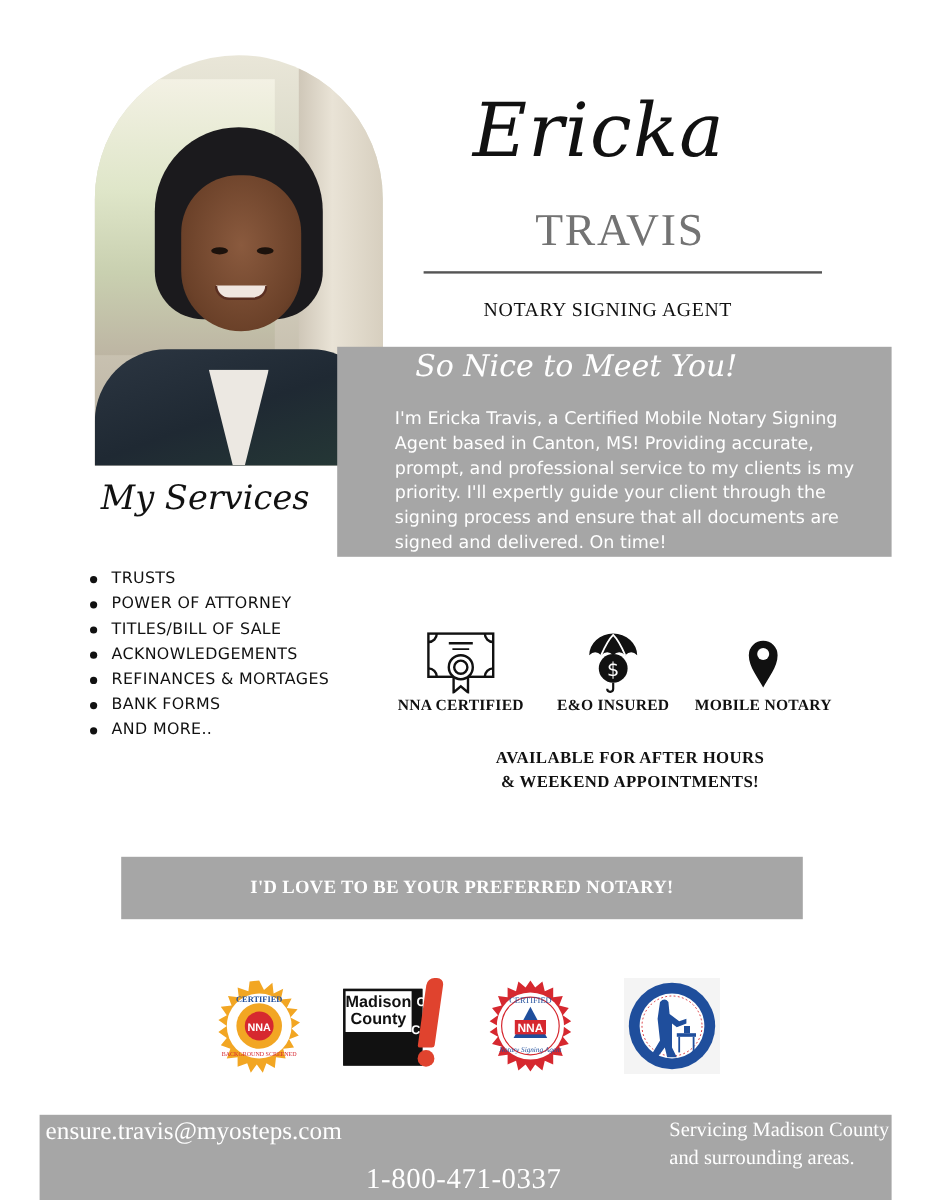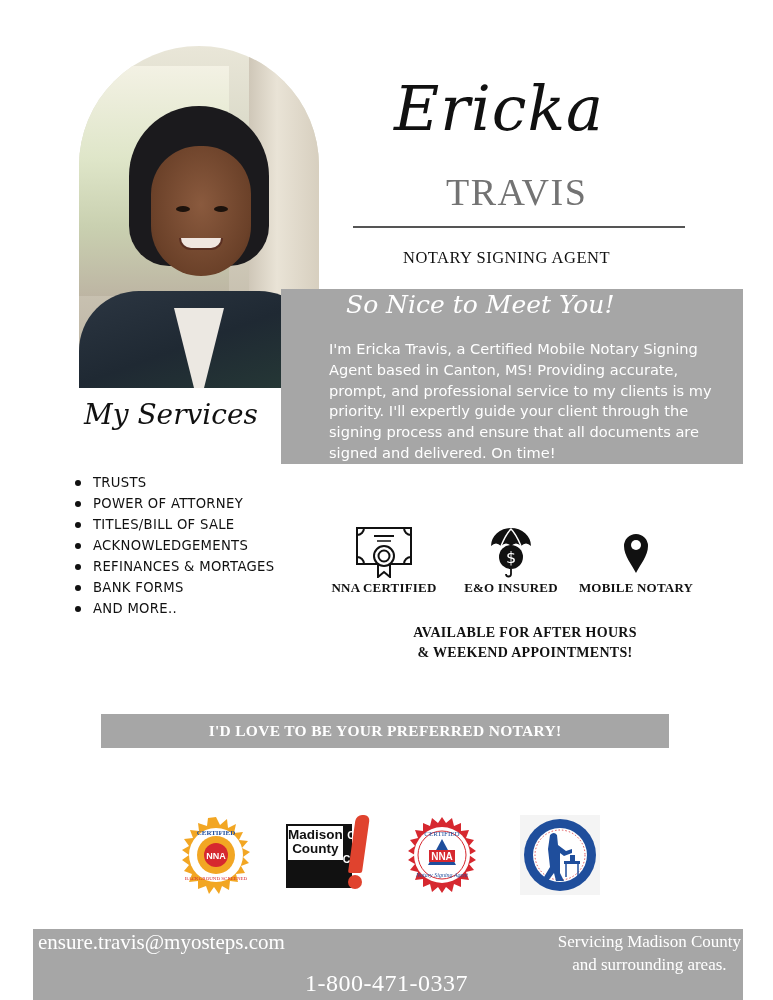--- a/index.html
+++ b/index.html
@@ -98,21 +98,21 @@
   .f2 { left: 460px; width: 102px; }
   .f3 { left: 576px; width: 120px; }
 
   .availability {
     position: absolute; left: 380px; top: 623px; width: 290px; text-align: center;
     font-family: "Liberation Serif", serif; font-weight: bold; font-size: 14px; line-height: 20px; letter-spacing: 0.3px; color: #111;
   }
 
   
   .banner {
-    position: absolute; left: 101px; top: 714px; width: 568px; height: 34px; background: #a6a6a6;
+    position: absolute; left: 101px; top: 714px; width: 568px; height: 52px; background: #a6a6a6;
     display: flex; align-items: center; justify-content: center;
     font-family: "Liberation Serif", serif; font-weight: bold; font-size: 15.5px; color: #fff; letter-spacing: 0.3px;
   }
 
   
   .badge { position: absolute; top: 815px; width: 80px; height: 80px; }
   .b1 { left: 176px; } .b2 { left: 286px; width: 86px; } .b3 { left: 402px; } .b4 { left: 520px; }
   .mcc {
     position: absolute; left: 0; top: 9px; width: 66px; height: 64px; background: #111; border: 2px solid #111;
     display: flex; flex-direction: row;
@@ -131,21 +131,21 @@
   }
   .mcc-dot { position: absolute; left: 62px; top: 60px; width: 14px; height: 14px; background: #e0432e; border-radius: 50%; }
 
   
   .footer { position: absolute; left: 33px; top: 929px; width: 710px; height: 71px; background: #a6a6a6; }
   .email {
     position: absolute; left: 38px; top: 930px;
     font-family: "Liberation Serif", serif; font-size: 21px; color: #fff;
   }
   .servicing {
-    position: absolute; right: 32px; top: 930px; text-align: center;
+    position: absolute; right: 32px; top: 930px; text-align: left;
     font-family: "Liberation Serif", serif; font-size: 17px; line-height: 23px; color: #fff;
   }
   .phone {
     position: absolute; left: 305px; top: 970px;
     font-family: "Liberation Serif", serif; font-size: 24px; color: #fff; letter-spacing: 0.5px;
   }
 </style>
 </head>
 <body>
 

